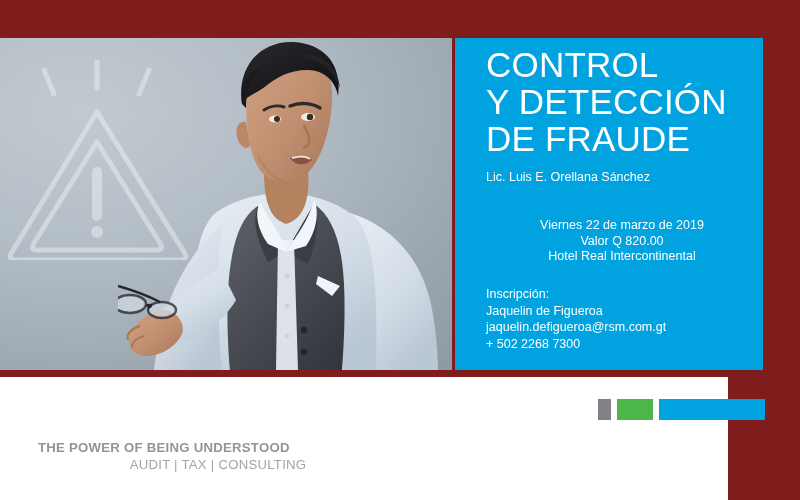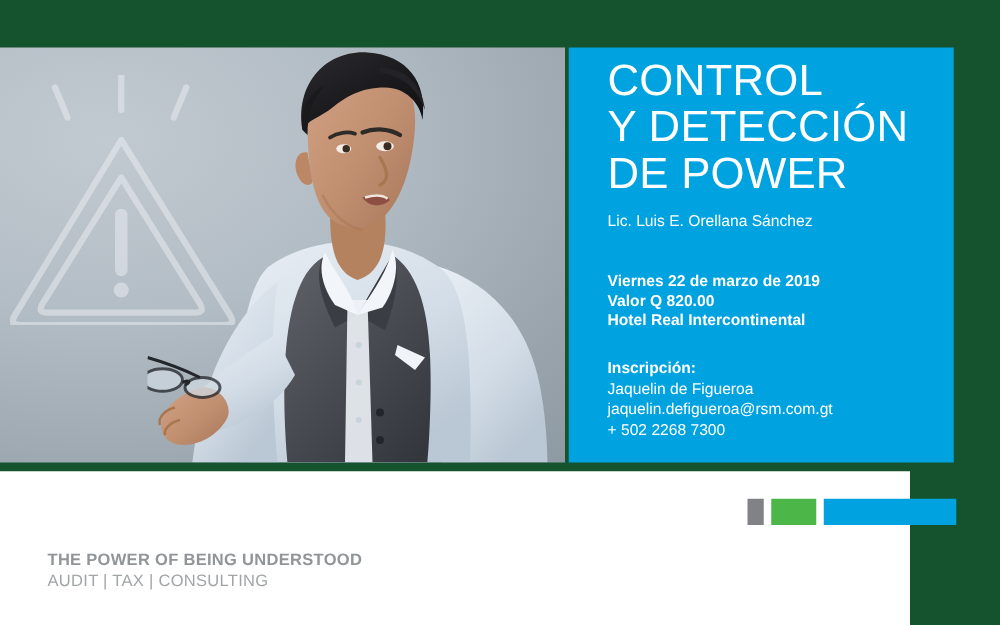--- a/index.html
+++ b/index.html
@@ -13,21 +13,21 @@
     overflow: hidden;
     font-family: "Liberation Sans", sans-serif;
     position: relative;
   }
 
   #poster {
     position: absolute;
     left: 0; top: 0;
     width: 800px;
     height: 500px;
-    background: #14532d;
+    background: #7f1d1d;
   }
 
   
   .photo-panel {
     position: absolute;
     left: 0;
     top: 38px;
     width: 452px;
     height: 332px;
     overflow: hidden;
@@ -91,34 +91,35 @@
     font-weight: 400;
   }
 
   .event-info {
     position: absolute;
     left: 31px;
     top: 180px;
     width: 272px;
     font-size: 12.5px;
     line-height: 15.5px;
-    font-weight: 700;
+    font-weight: 400;
+    text-align: center;
   }
 
   .signup {
     position: absolute;
     left: 31px;
     top: 248px;
     width: 272px;
     font-size: 12.5px;
     line-height: 16.5px;
     font-weight: 400;
   }
   .signup-heading {
-    font-weight: 700;
+    font-weight: 400;
   }
 
   
   .footer {
     position: absolute;
     left: 0;
     top: 377px;
     width: 728px;
     height: 130px;
     background: #ffffff;
@@ -136,20 +137,21 @@
     letter-spacing: 0.25px;
     color: #929597;
     line-height: 17px;
   }
   .tagline-sub {
     font-size: 13.2px;
     font-weight: 400;
     letter-spacing: 0.25px;
     color: #a2a5a7;
     line-height: 17px;
+    text-align: center;
   }
 
   .logo {
     position: absolute;
     left: 595px;
     top: 20px;
     width: 175px;
     height: 80px;
   }
   .logo-bars {
@@ -292,21 +294,21 @@
         </g>
       </g>
     </svg>
   </div>
 
   <div class="blue-panel">
 
     <div class="title-block">
       <div class="title-line">CONTROL</div>
       <div class="title-line">Y DETECCIÓN</div>
-      <div class="title-line">DE POWER</div>
+      <div class="title-line">DE FRAUDE</div>
     </div>
 
     <div class="speakers">
       <div>Lic. Luis E. Orellana Sánchez</div>
     </div>
 
     <div class="event-info">
       <div>Viernes 22 de marzo de 2019</div>
       <div>Valor Q 820.00</div>
       <div>Hotel Real Intercontinental</div>

